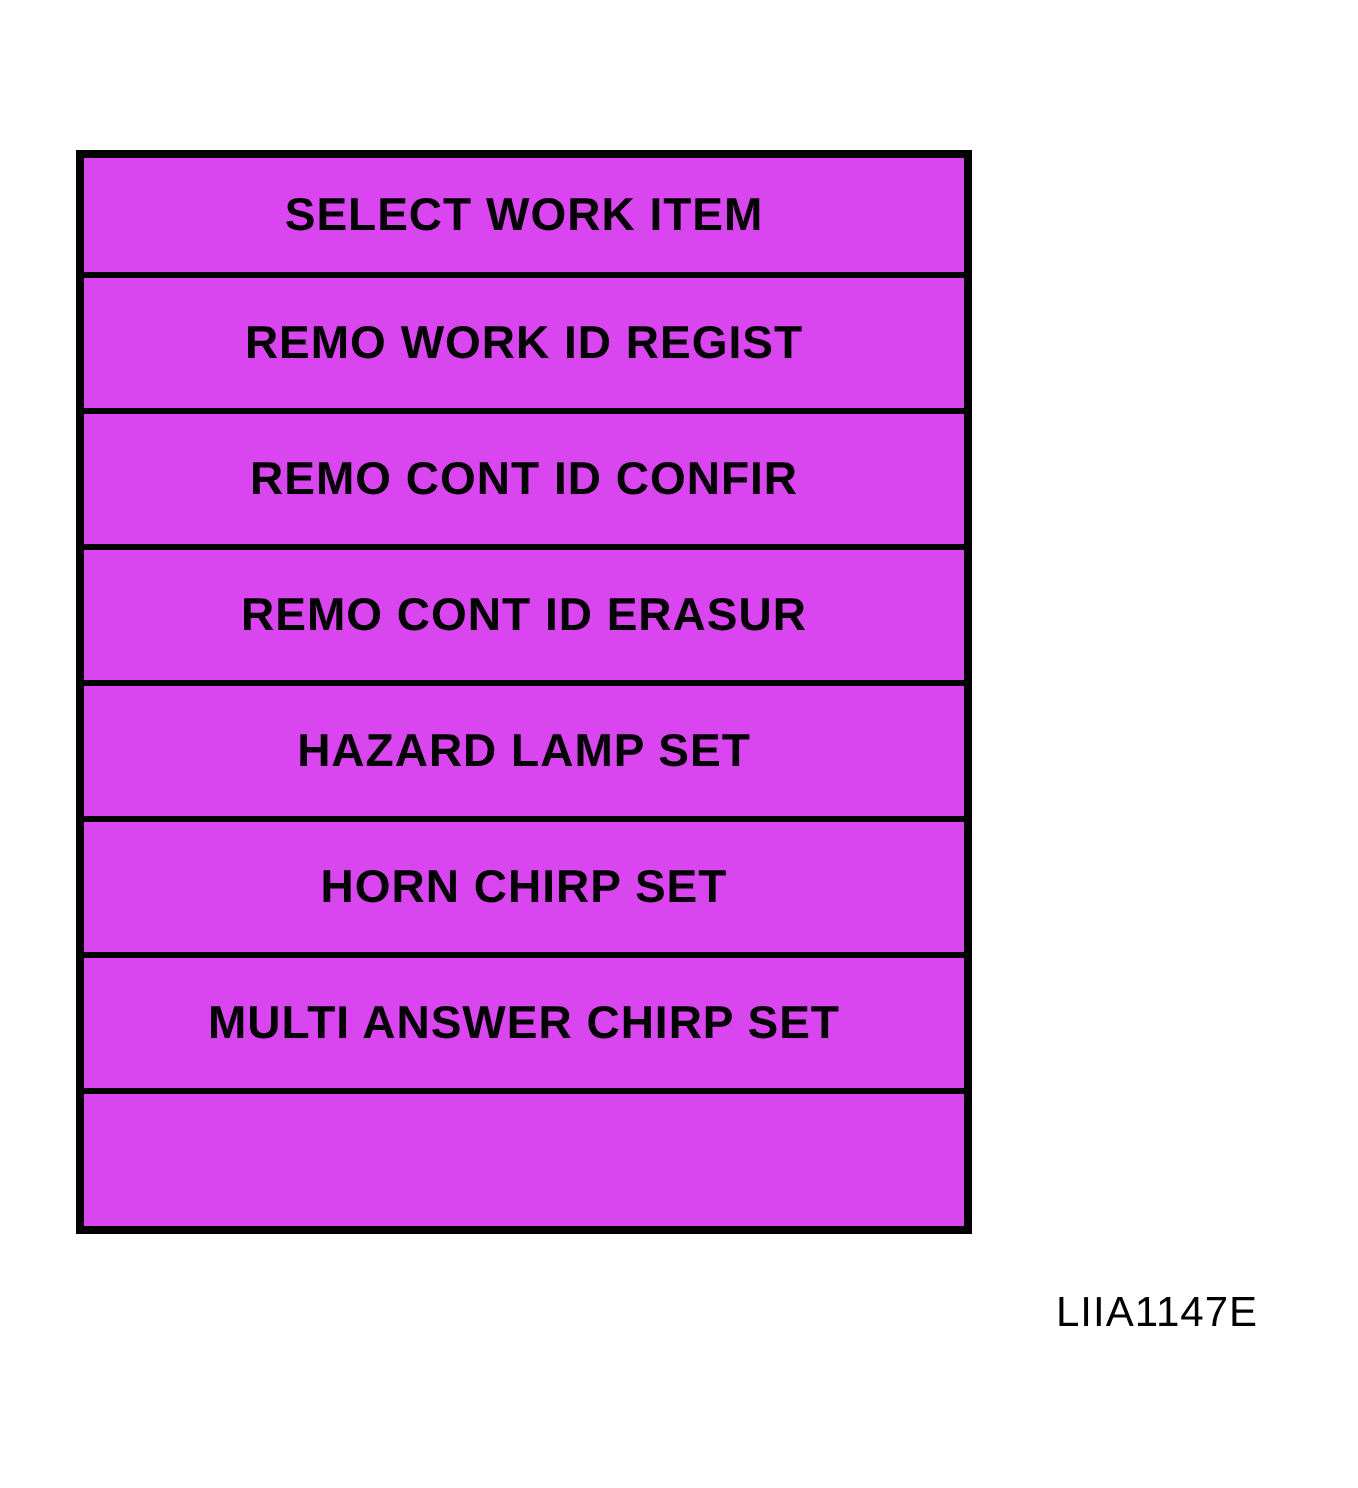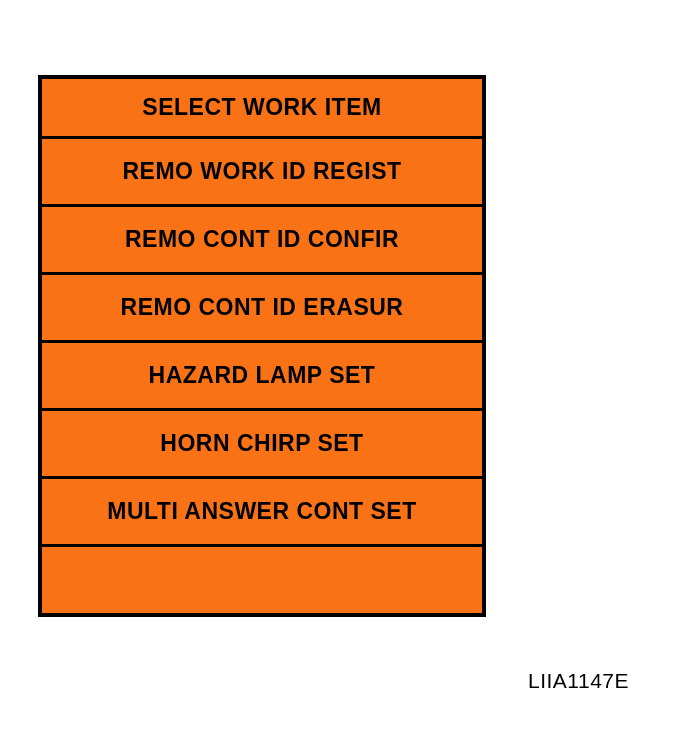--- a/index.html
+++ b/index.html
@@ -18,21 +18,21 @@
     width: 448px;
     border: 4px solid #000000;
     background: #ffffff;
   }
   .menu-row {
     height: 68px;
     border-top: 3px solid #000000;
     display: flex;
     align-items: center;
     justify-content: center;
-    background: #f97316;
+    background: #d946ef;
   }
   .menu-row.header-row {
     height: 57px;
     border-top: none;
   }
   .menu-row.empty-row {
     height: 69px;
   }
   .menu-row .label {
     font-size: 23px;
@@ -42,21 +42,20 @@
     white-space: nowrap;
   }
   .figure-code {
     position: absolute;
     left: 528px;
     top: 645px;
     font-size: 21px;
     font-weight: normal;
     color: #000000;
     letter-spacing: 0.5px;
-    margin-top: 24px;
   }
 </style>
 </head>
 <body>
 
 <div class="menu-table">
 
   <div class="menu-row header-row">
     <span class="label">SELECT WORK ITEM</span>
   </div>
@@ -75,20 +74,20 @@
 
   <div class="menu-row">
     <span class="label">HAZARD LAMP SET</span>
   </div>
 
   <div class="menu-row">
     <span class="label">HORN CHIRP SET</span>
   </div>
 
   <div class="menu-row">
-    <span class="label">MULTI ANSWER CONT SET</span>
+    <span class="label">MULTI ANSWER CHIRP SET</span>
   </div>
 
   <div class="menu-row empty-row"></div>
 
 </div>
 
 <div class="figure-code">LIIA1147E</div>
 
 </body></html>

